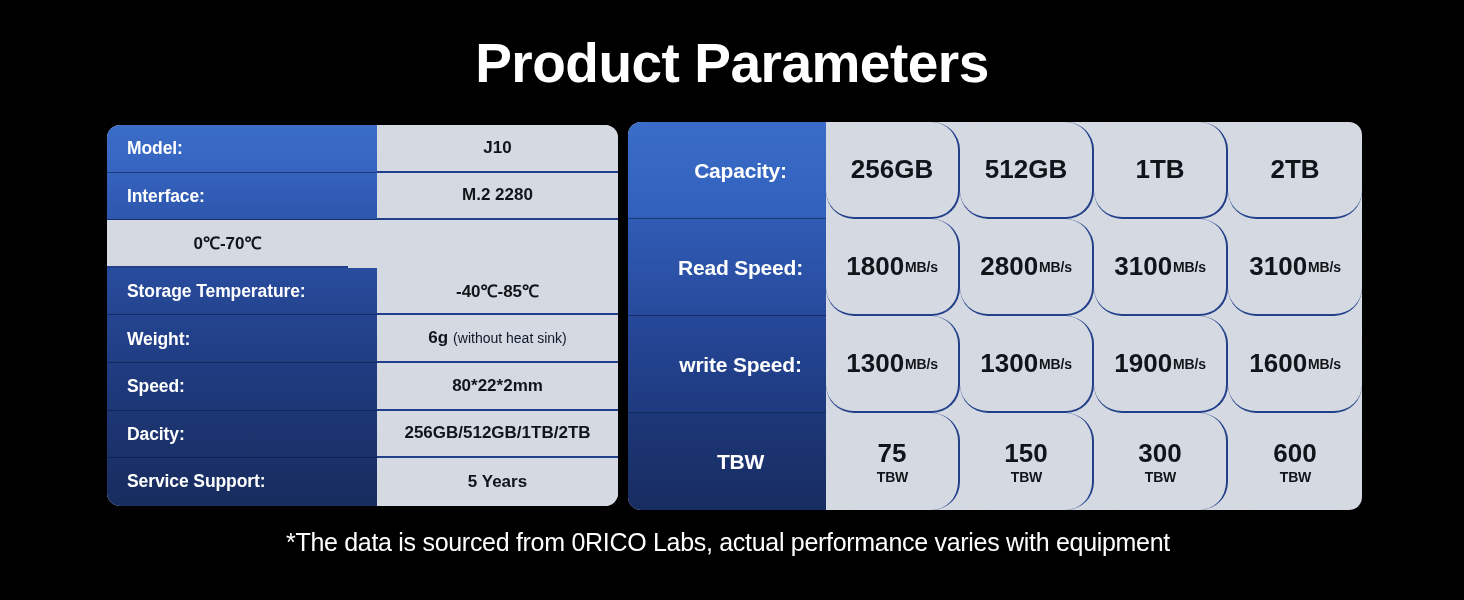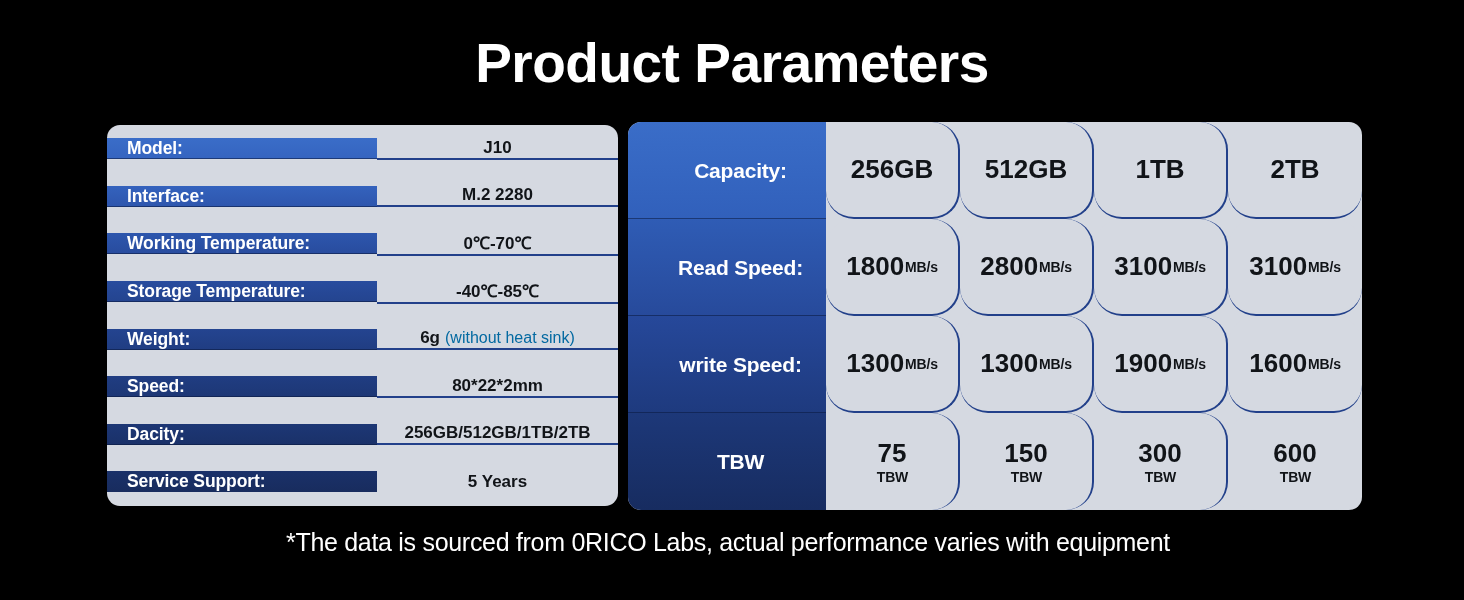--- a/index.html
+++ b/index.html
@@ -68,28 +68,28 @@
     padding-left:20px;
     font-size:17.5px;
     letter-spacing:-0.1px;
   }
   #left-table .val {
     width:241px;
     font-size:17px;
     border-bottom:2px solid #22408a;
   }
   #left-table .row:last-child .val { border-bottom:none; }
-  #left-table .row { height:47.6px;align-items:center; }
+  #left-table .row { height:47.6px; }
 
   
   .val .sub-note {
     font-weight:normal;
-    font-size:16px;
+    font-size:14px;
     margin-left:5px;
-    color:#0369a1;
+    color:#0f172a;
   }
 
   
   #right-table { left:628px; top:122px; width:734px; height:388px; }
   #right-table .row { height:97px; }
   #right-table .lbl {
     width:198px;
     justify-content:center;
     font-size:21px;
     letter-spacing:-0.2px;
@@ -154,21 +154,20 @@
     </div>
 
     <div class="row">
       <div class="lbl g2">Interface:</div>
       <div class="val">
         <span>M.2 2280</span>
       </div>
     </div>
 
     <div class="row">
-      <div class="lbl g3">Working Temperature:</div>
       <div class="val">
         <span>0℃-70℃</span>
       </div>
     </div>
 
     <div class="row">
       <div class="lbl g4">Storage Temperature:</div>
       <div class="val">
         <span>-40℃-85℃</span>
       </div>

